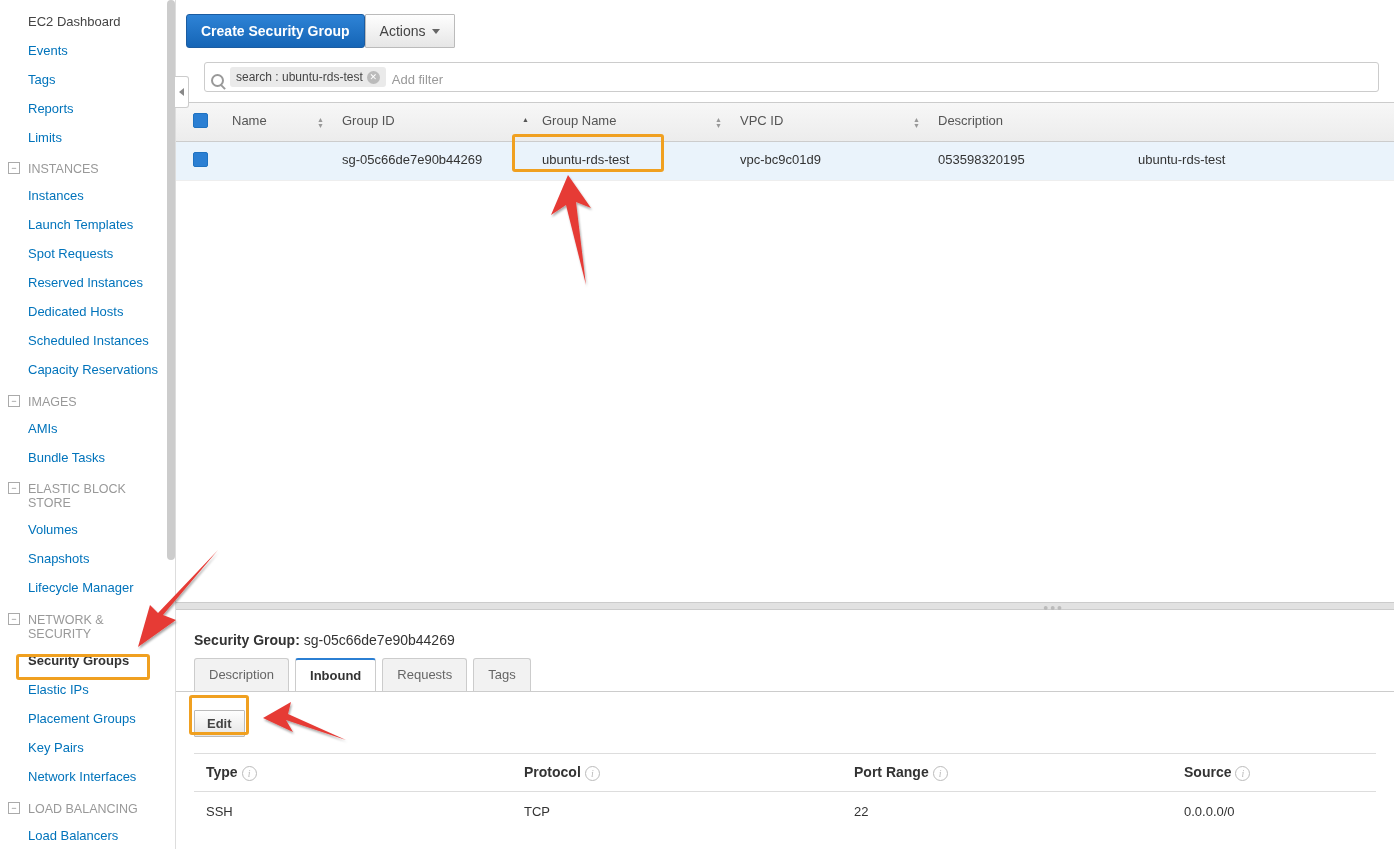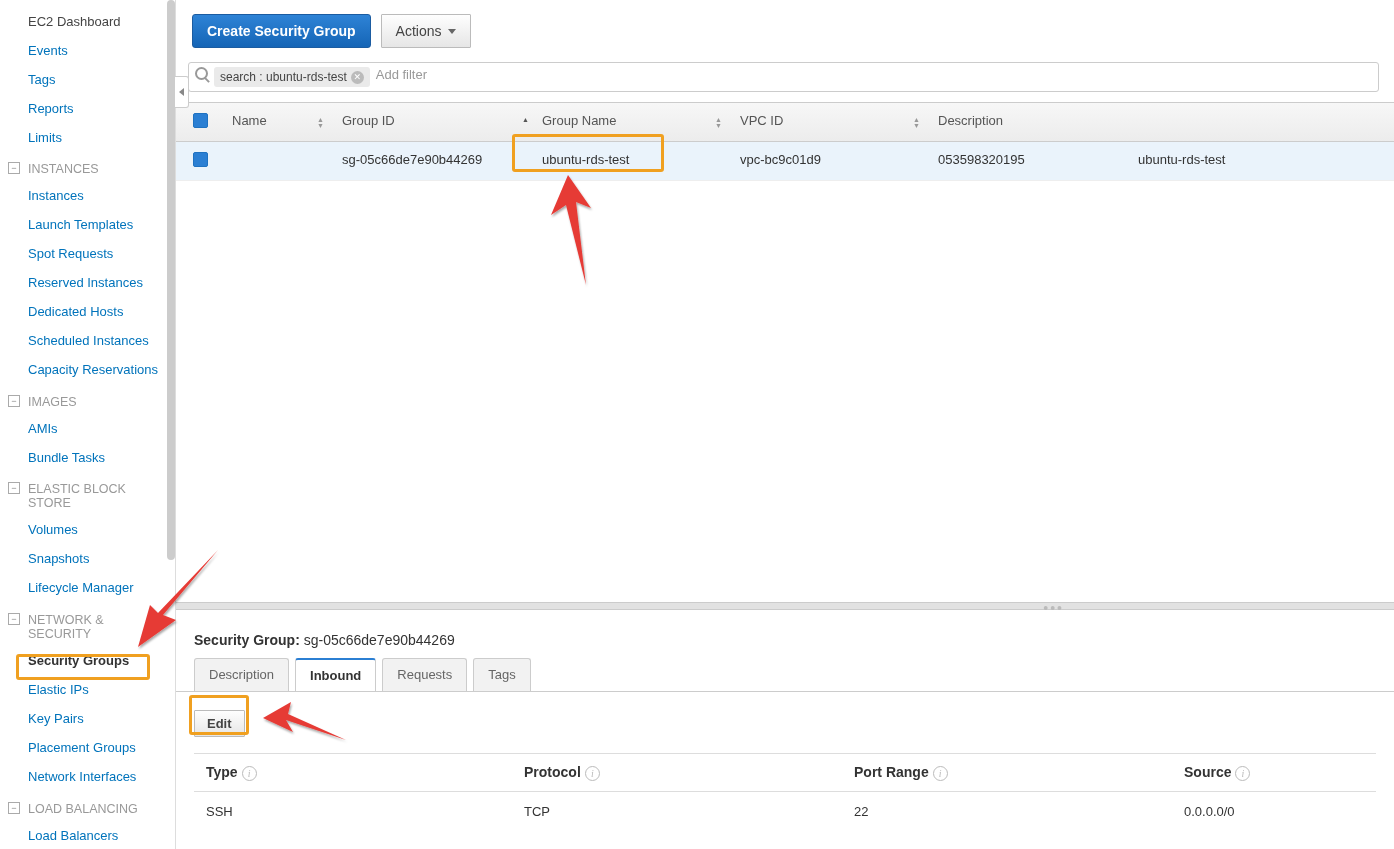--- a/index.html
+++ b/index.html
@@ -14,27 +14,27 @@
 .main { flex: 1; display: flex; flex-direction: column; position: relative; background: #fff; }
 
 
 .side-item { padding: 6px 12px 6px 28px; color: #0073bb; cursor: pointer; font-size: 13px; line-height: 1.3; }
 .side-item.dark { color: #444; }
 .side-header { padding: 10px 12px 6px 28px; color: #999; font-size: 12.5px; position: relative; text-transform: none; }
 .side-collapse { position: absolute; left: 8px; top: 10px; width: 12px; height: 12px; border: 1px solid #aaa; color: #888; font-size: 9px; line-height: 10px; text-align: center; }
 .side-item.selected { font-weight: bold; color: #333; background: #fff; }
 
 
-.toolbar { padding: 14px 16px; display: flex; gap: 10px; align-items: center; }
+.toolbar { padding: 14px 10px; display: flex; align-items: center; }
 .btn-primary { background: linear-gradient(#2e83d6,#1565b6); color: #fff; border: 1px solid #1b5ca1; border-radius: 3px; padding: 8px 14px; font-weight: bold; font-size: 14px; cursor: pointer; }
 .btn { background: linear-gradient(#fefefe,#e6e6e6); border: 1px solid #bbb; border-radius: 1px; padding: 8px 14px; font-size: 14px; color: #444; cursor: pointer; display: inline-flex; align-items: center; gap: 6px; text-align: right; }
 .btn-small { padding: 5px 12px; font-size: 13px; font-weight: bold; }
 
 
-.filter-bar { margin: 0 15px 6px 12px; border: 1px solid #ccc; border-radius: 3px; display: flex; align-items: flex-start; padding: 4px 6px; gap: 6px; background: #fff; }
+.filter-bar { margin: 0 15px 6px 28px; border: 1px solid #ccc; border-radius: 3px; display: flex; align-items: flex-end; padding: 4px 6px; gap: 6px; background: #fff; }
 .tag-chip { background: #eaeaea; border-radius: 3px; padding: 3px 6px; display: inline-flex; align-items: center; gap: 4px; font-size: 12px; color: #444; }
 .tag-chip .x { background: #bbb; color: #fff; border-radius: 50%; width: 13px; height: 13px; display: inline-flex; align-items: center; justify-content: center; font-size: 9px; cursor: pointer; }
 .filter-placeholder { color: #999; font-size: 13px; }
 
 
 .grid-header { display: flex; background: linear-gradient(#f7f7f7,#ececec); border-top: 1px solid #ccc; border-bottom: 1px solid #ccc; margin-top: 4px; }
 .grid-row { display: flex; border-bottom: 1px solid #eee; }
 .grid-row.sel { background: #eaf3fb; }
 .cell { padding: 10px 8px; font-size: 13px; }
 .col-cb   { width: 48px; text-align: center; }
@@ -107,22 +107,22 @@
     <div class="side-item">Bundle Tasks</div>
 
     <div class="side-header"><span class="side-collapse">−</span><span>ELASTIC BLOCK STORE</span></div>
     <div class="side-item">Volumes</div>
     <div class="side-item">Snapshots</div>
     <div class="side-item">Lifecycle Manager</div>
 
     <div class="side-header"><span class="side-collapse">−</span><span>NETWORK &amp; SECURITY</span></div>
     <div class="side-item selected">Security Groups</div>
     <div class="side-item">Elastic IPs</div>
+    <div class="side-item">Placement Groups</div>
     <div class="side-item">Key Pairs</div>
-    <div class="side-item">Placement Groups</div>
     <div class="side-item">Network Interfaces</div>
 
     <div class="side-header"><span class="side-collapse">−</span><span>LOAD BALANCING</span></div>
     <div class="side-item">Load Balancers</div>
 
     <div class="sidebar-scroll-thumb"></div>
   </div>
 
   <div class="sidebar-toggle">
       <span class="chev-left"></span>

